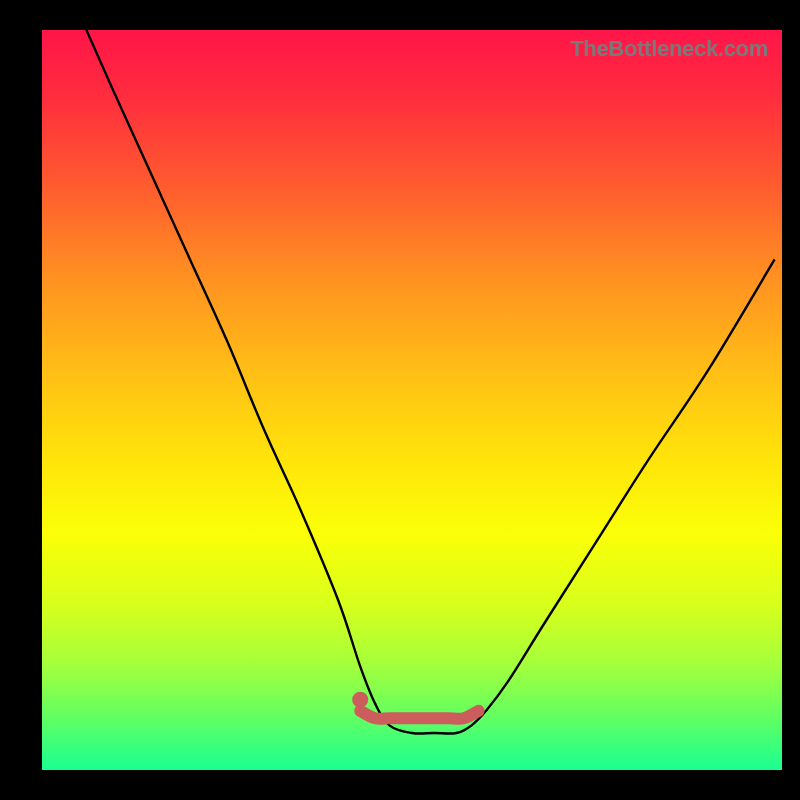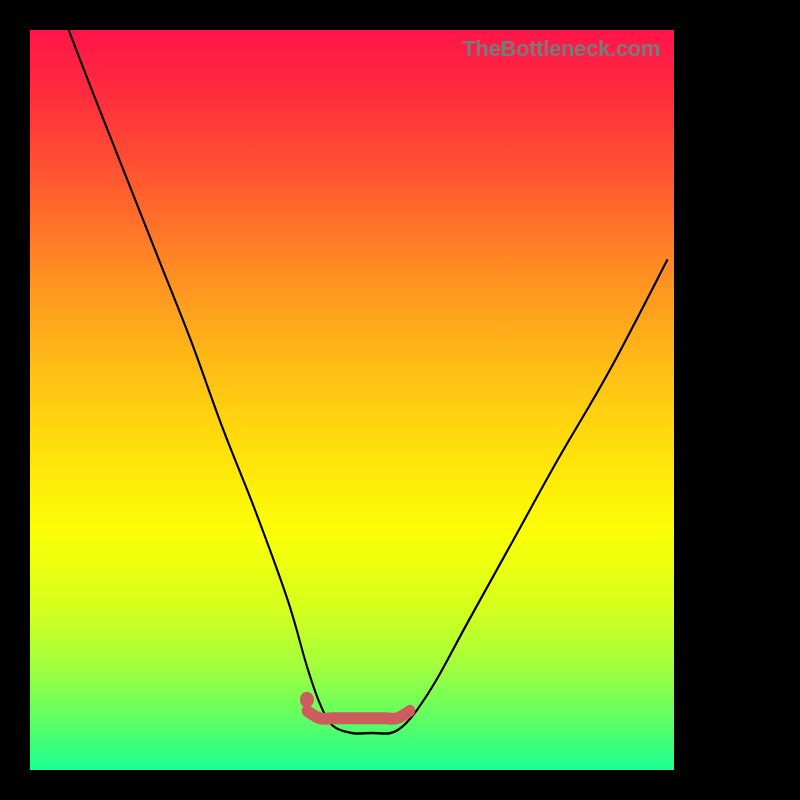--- a/index.html
+++ b/index.html
@@ -5,23 +5,23 @@
   * { margin: 0; padding: 0; box-sizing: border-box; }
   html, body { width: 800px; height: 800px; overflow: hidden; background: #000; }
   .frame {
     position: relative;
     width: 800px;
     height: 800px;
     background: #000;
   }
   .plot-area {
     position: absolute;
-    left: 30px;
+    left: 42px;
     top: 30px;
-    width: 644px;
+    width: 740px;
     height: 740px;
     background: linear-gradient(to bottom,
       #ff1549 0%,
       #ff2a3f 8%,
       #ff5730 20%,
       #ff8f22 33%,
       #ffbb17 45%,
       #ffe40a 58%,
       #fbff07 68%,
       #d6ff1d 78%,

